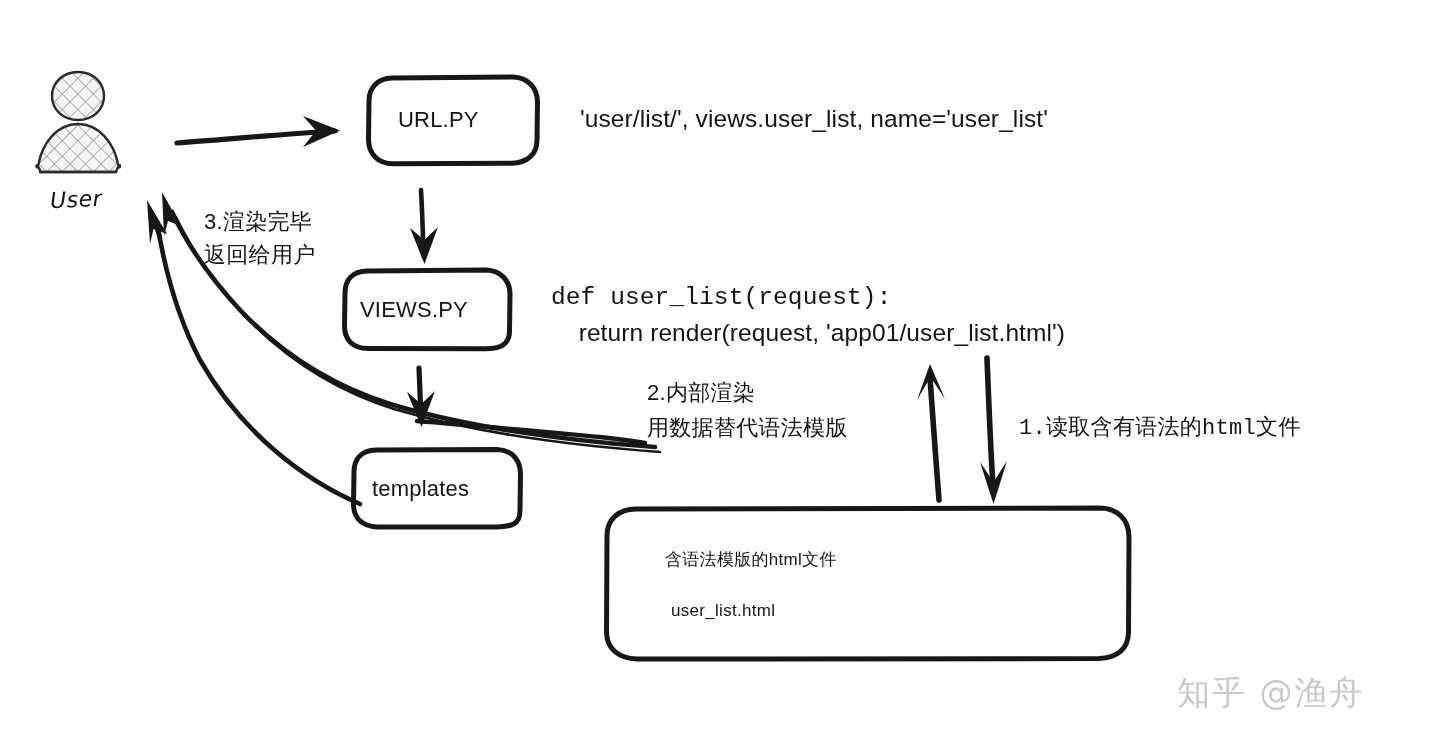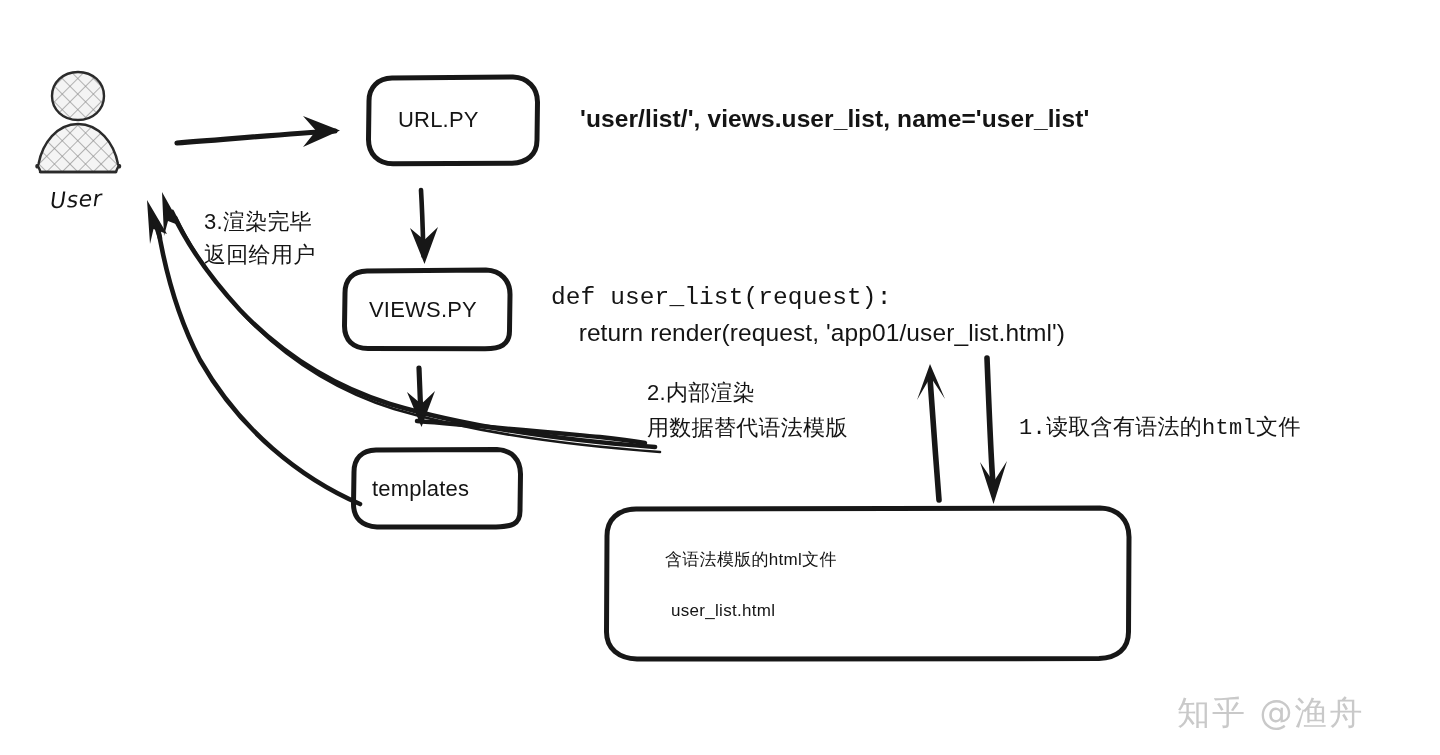--- a/index.html
+++ b/index.html
@@ -155,34 +155,34 @@
              C619 658.5 606.5 649 606.5 632 L607 536
              C607 519 618 509.5 636 509 Z" fill="#ffffff" stroke="#171717" stroke-width="5" stroke-linejoin="round"></path>
   </g>
 
 </svg>
 
 <div class="lbl user-caption" style="left:50px; top:186px;">User</div>
 
 <div class="lbl box-label" style="left:398px; top:106px;">URL.PY</div>
 
-<div class="lbl box-label" style="left:360px; top:296px;margin-left:9px;">VIEWS.PY</div>
+<div class="lbl box-label" style="left:360px; top:296px;">VIEWS.PY</div>
 
 <div class="lbl box-label" style="left:372px; top:475px;">templates</div>
 
-<div class="lbl code-text" style="left:580px; top:103px;font-weight:bold;">'user/list/', views.user_list, name='user_list'</div>
+<div class="lbl code-text" style="left:580px; top:103px;">'user/list/', views.user_list, name='user_list'</div>
 
 <div class="lbl code-text" style="left:551px; top:282px;font-family:Liberation Mono, monospace;">def user_list(request):</div>
 
 <div class="lbl code-text" style="left:551px; top:317px;">    return render(request, 'app01/user_list.html')</div>
 
 <div class="lbl cn-note" style="left:204px; top:208px;">3.渲染完毕</div>
 <div class="lbl cn-note" style="left:204px; top:241px;">返回给用户</div>
 
 <div class="lbl cn-note" style="left:647px; top:379px;">2.内部渲染</div>
 <div class="lbl cn-note" style="left:647px; top:414px;">用数据替代语法模版</div>
 
 <div class="lbl cn-note" style="left:1019px; top:415px;font-family:Liberation Mono, monospace;">1.读取含有语法的html文件</div>
 
 <div class="lbl file-text" style="left:665px; top:549px;">含语法模版的html文件</div>
 <div class="lbl file-text" style="left:671px; top:600px;">user_list.html</div>
 
-<div class="watermark" style="left:1177px; top:671px;margin-top:20px;">知乎 @渔舟</div>
+<div class="watermark" style="left:1177px; top:671px;">知乎 @渔舟</div>
 
 </body></html>

